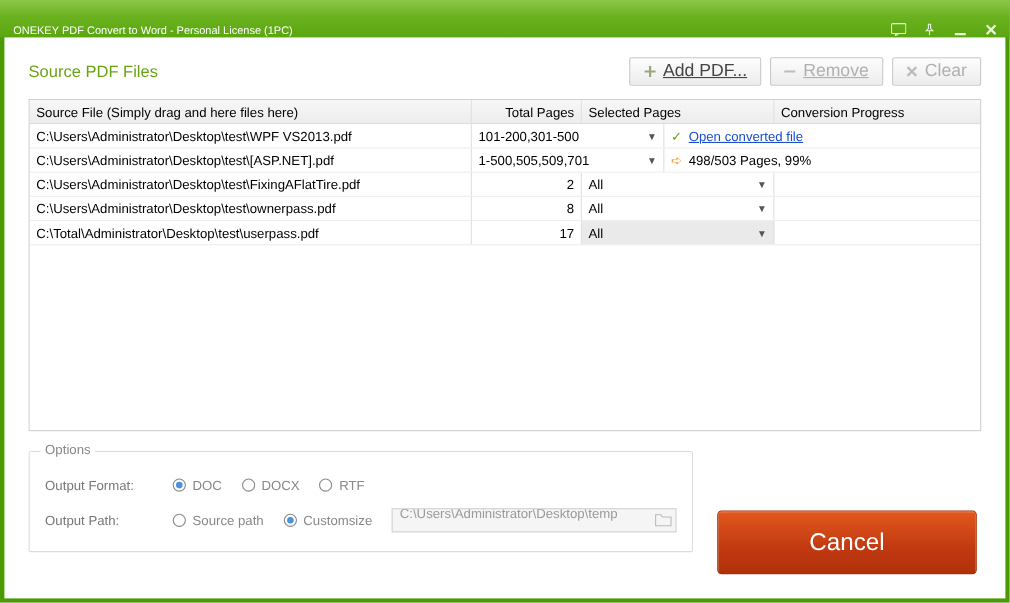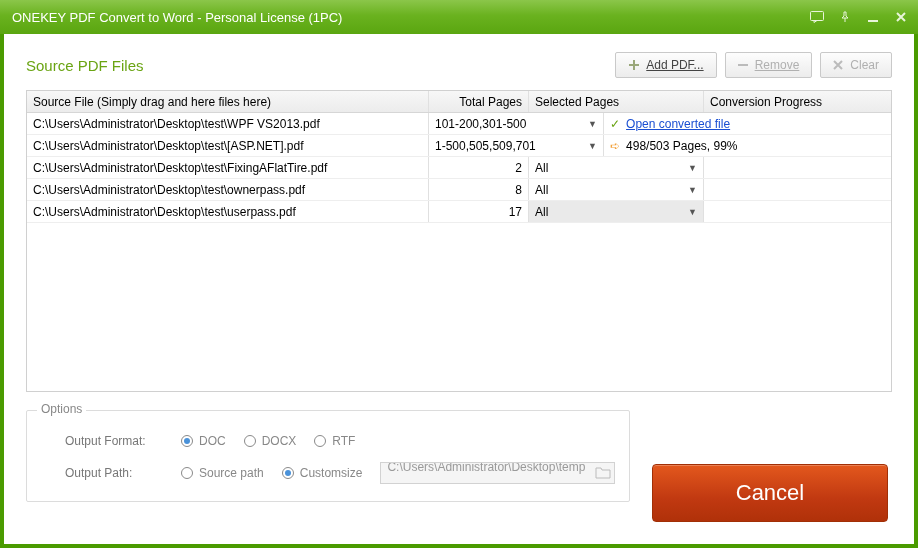--- a/index.html
+++ b/index.html
@@ -1,34 +1,34 @@
 <!DOCTYPE html>
 <html><head>
 <meta charset="utf-8">
 <style>
   * { box-sizing: border-box; margin: 0; padding: 0; font-family: "Segoe UI", Tahoma, sans-serif; }
   html, body { width: 918px; height: 548px; overflow: hidden; }
   .window { width: 918px; height: 548px; background: #4a9b00; display: flex; flex-direction: column; }
   .titlebar {
-    height: 34px; display: flex; align-items: center; padding: 0 10px 0 12px;
+    height: 34px; display: flex; align-items: flex-end; padding: 0 10px 0 12px;
     background: linear-gradient(to bottom, #8bc64a 0%, #6ab21f 45%, #5aa610 100%);
-    color: #fff; font-size: 13px;
+    color: #fff; font-size: 10px;
   }
   .titlebar .title { flex: 1; }
   .titlebar .tb-icons { display: flex; gap: 14px; align-items: center; }
   .tb-icon { width: 14px; height: 14px; display: inline-flex; align-items: center; justify-content: center; color: #e8f5d9; cursor: pointer; }
   .tb-icon svg { display: block; }
 
   .content { flex: 1; background: #fff; margin: 0 4px 4px 4px; display: flex; flex-direction: column; padding: 18px 22px 18px 22px; }
 
   .toolbar-row { display: flex; align-items: center; margin-bottom: 12px; }
   .section-title { color: #6aa413; font-size: 15px; font-weight: 400; flex: 1; }
   .btn {
     height: 26px; border: 1px solid #c9c9c9; background: linear-gradient(#fdfdfd,#ececec);
-    border-radius: 2px; font-size: 12px; color: #444; padding: 0 12px;
+    border-radius: 2px; font-size: 16px; color: #444; padding: 0 12px;
     display: inline-flex; align-items: center; gap: 6px; cursor: pointer; margin-left: 8px; text-align: center;
   }
   .btn .ico { width: 12px; height: 12px; display: inline-flex; align-items: center; justify-content: center; color: #9aa; }
   .btn.disabled { color: #b0b0b0; padding-left: 11px; }
 
   .grid {
     border: 1px solid #d0d0d0; height: 302px; overflow: hidden;
     display: flex; flex-direction: column; font-size: 12px;
   }
   .grid-header, .grid-row { display: flex; height: 22px; align-items: stretch; }
@@ -45,21 +45,21 @@
   .link { color: #1a4fd2; text-decoration: underline; cursor: pointer; }
   .tick { color: #6aa413; margin-right: 6px; }
   .arrow { color: #f2a23c; margin-right: 6px; }
 
   .options-box {
     margin-top: 18px; border: 1px solid #dcdcdc; border-radius: 2px;
     padding: 14px 14px 12px 14px; position: relative; width: 604px;
     font-size: 12px; color: #666;
   }
   .options-box .legend { position: absolute; top: -9px; left: 10px; background: #fff; padding: 0 4px; color: #888; }
-  .opt-row { display: flex; align-items: center; height: 32px; gap: 18px; margin-left: 24px; }
+  .opt-row { display: flex; align-items: center; height: 32px; gap: 18px; }
   .opt-label { width: 98px; color: #777; }
   .radio { display: inline-flex; align-items: center; gap: 6px; color: #888; cursor: pointer; }
   .radio .dot { width: 12px; height: 12px; border: 1px solid #8a8a8a; border-radius: 50%; display: inline-flex; align-items: center; justify-content: center; }
   .radio.checked .dot::after { content: ""; width: 6px; height: 6px; background: #4a92d9; border-radius: 50%; }
   .path-input { flex: 1; height: 22px; border: 1px solid #d2d2d2; background: #f5f5f5; color: #9a9a9a; padding: 0 26px 12px 6px; font-size: 12px; position: relative; }
   .path-wrap { position: relative; flex: 1; display: flex; }
   .path-folder { position: absolute; right: 4px; top: 3px; color: #b5b5b5; cursor: pointer; }
 
   .cancel-btn {
     position: absolute; right: 26px; bottom: 22px; width: 236px; height: 58px;
@@ -172,21 +172,21 @@
           <div class="grid-row">
             <div class="gc col-src">C:\Users\Administrator\Desktop\test\ownerpass.pdf</div>
             <div class="gc col-pages">8</div>
             <div class="gc col-sel">
               <span>All</span>
               <span class="dd">▼</span>
             </div>
             <div class="gc col-prog"></div>
           </div>
           <div class="grid-row sel">
-            <div class="gc col-src">C:\Users\Administrator\Desktop\test\userpass.pdf</div>
+            <div class="gc col-src">C:\Total\Administrator\Desktop\test\userpass.pdf</div>
             <div class="gc col-pages">17</div>
             <div class="gc col-sel">
               <span>All</span>
               <span class="dd">▼</span>
             </div>
             <div class="gc col-prog"></div>
           </div>
         </div>
     </div>
 

